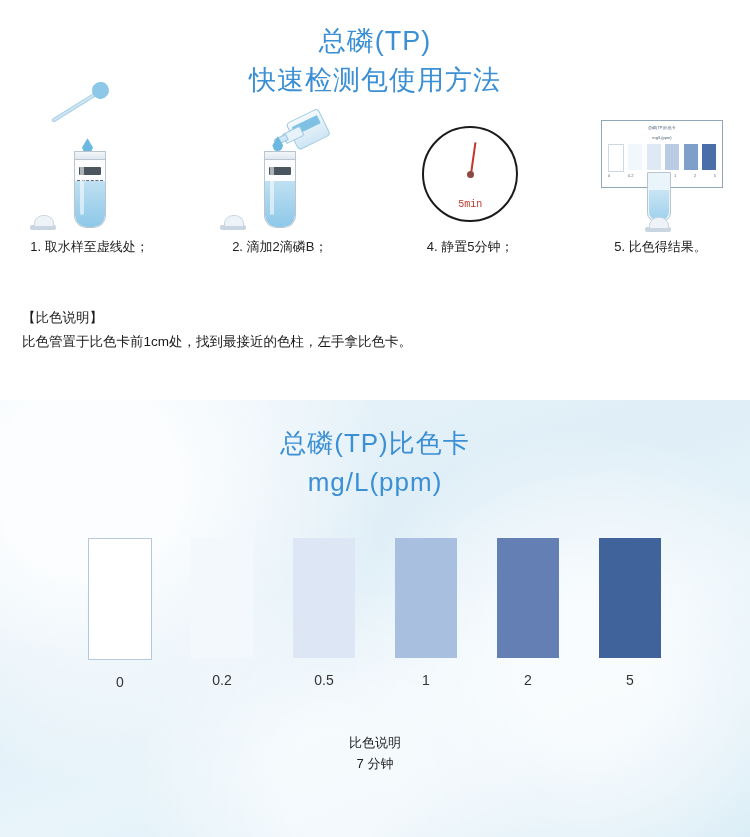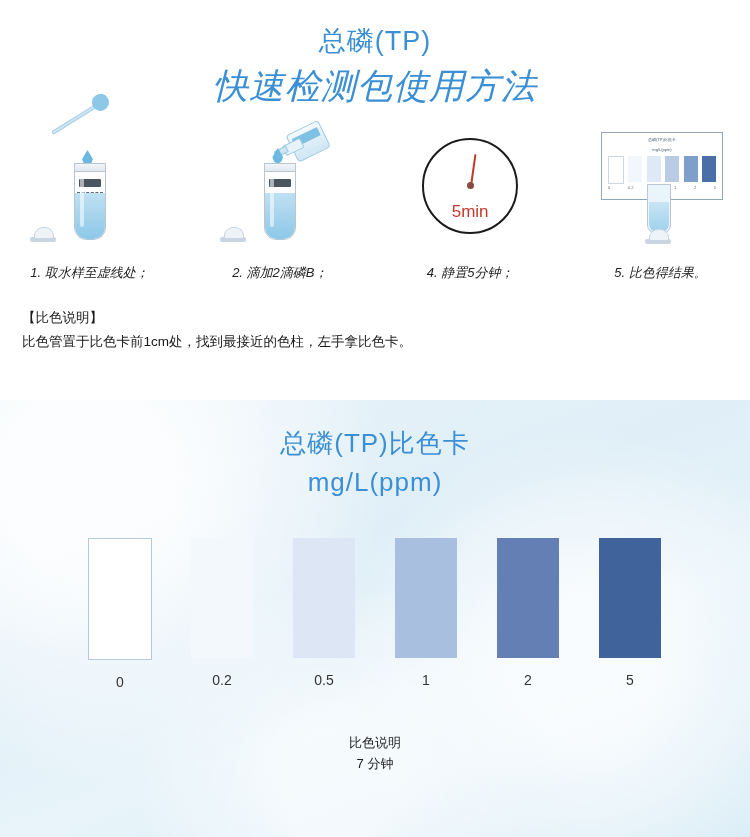--- a/index.html
+++ b/index.html
@@ -30,23 +30,22 @@
     padding-top: 22px;
     text-align: center;
     color: #3b8fd4;
     line-height: 1.45;
   }
   .title-line1 {
     font-size: 27px;
     letter-spacing: 1px;
   }
   .title-line2 {
-    font-size: 35px;
+    font-size: 27px;
     letter-spacing: 1px;
-    font-style: italic;
   }
 
   .steps {
     position: relative;
     margin-top: 12px;
     display: flex;
     justify-content: space-between;
     padding: 0 22px;
     box-sizing: border-box;
   }
@@ -55,25 +54,24 @@
     display: flex;
     flex-direction: column;
     align-items: center;
   }
   .step-art {
     position: relative;
     height: 120px;
     width: 135px;
   }
   .step-caption {
-    margin-top: 20px;
+    margin-top: 6px;
     font-size: 13px;
     color: #222;
     white-space: nowrap;
-    font-style: italic;
   }
 
   
   .tube {
     position: absolute;
     left: 50%;
     transform: translateX(-50%);
     bottom: 4px;
     width: 30px;
     height: 76px;
@@ -285,22 +283,23 @@
     width: 7px; height: 7px;
     margin: -3.5px 0 0 -3.5px;
     border-radius: 50%;
     background: #8a4a43;
   }
   .clock-label {
     position: absolute;
     left: 50%;
     bottom: 10px;
     transform: translateX(-50%);
-    font-size: 17px;
+    font-size: 10px;
     color: #c0392b;
+    font-family: Liberation Mono, monospace;
   }
 
   
   .compare-card {
     position: absolute;
     left: 8px;
     top: 8px;
     width: 120px;
     height: 66px;
     background: #ffffff;

